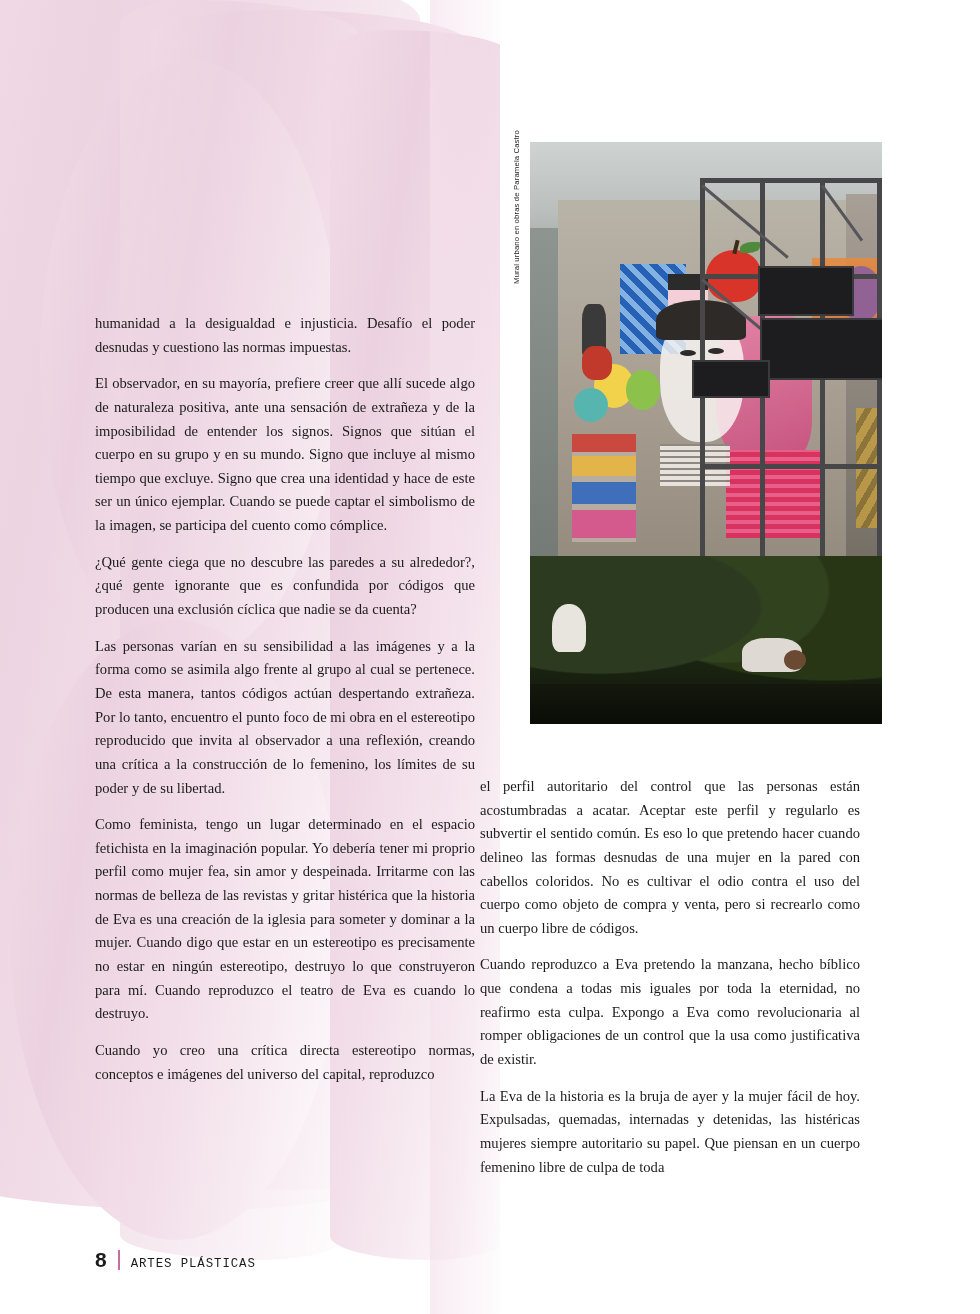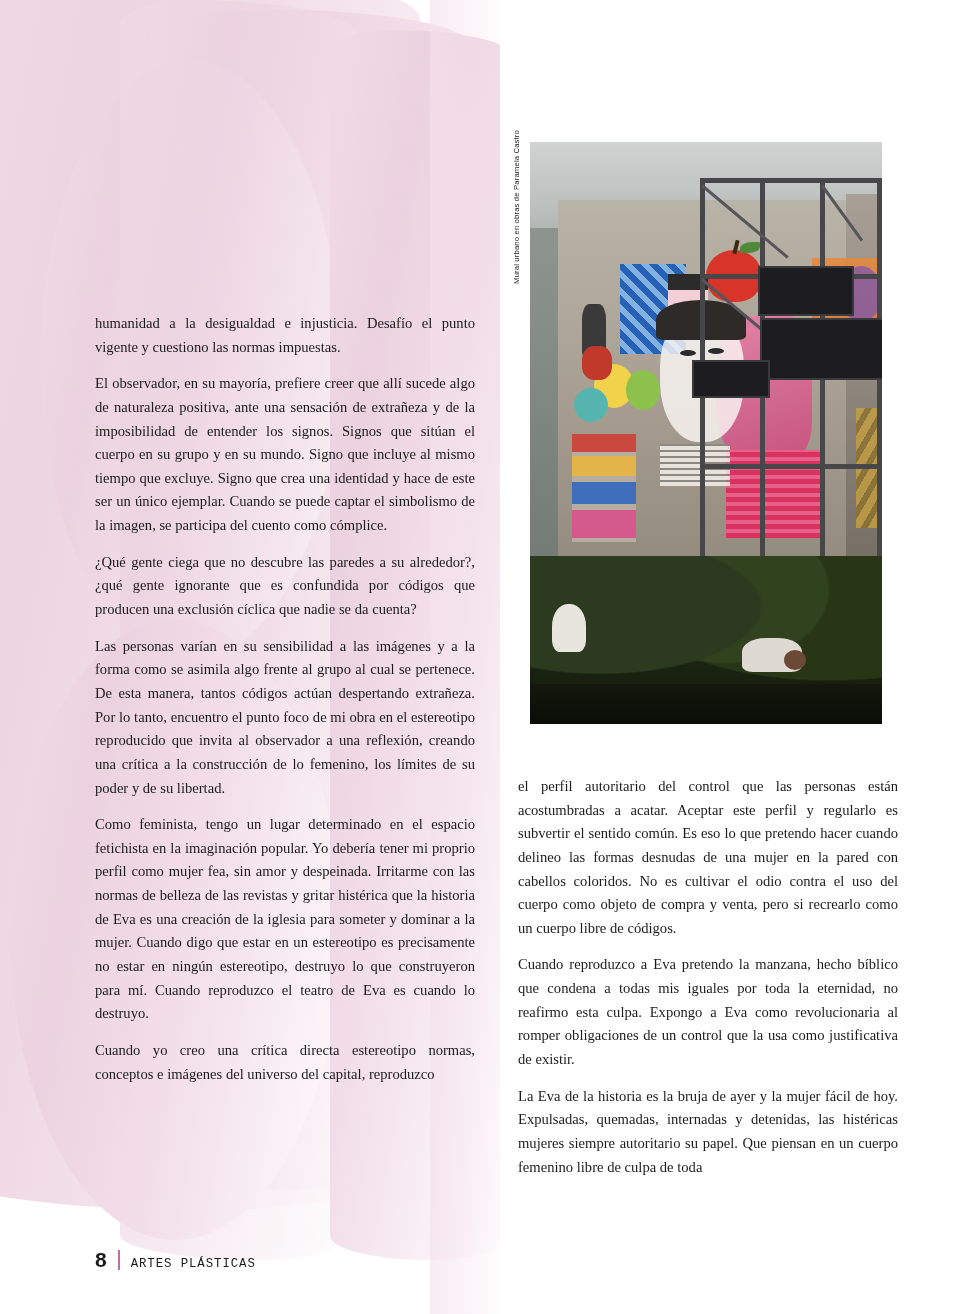--- a/index.html
+++ b/index.html
@@ -105,21 +105,21 @@
   }
   .col p {
     margin: 0 0 13px 0;
   }
   .col-left {
     left: 95px;
     top: 312px;
     width: 380px;
   }
   .col-right {
-    left: 518px;
+    left: 480px;
     top: 775px;
     width: 380px;
   }
 
   
   .photo-wrap {
     position: absolute;
     left: 530px;
     top: 142px;
     width: 352px;
@@ -411,21 +411,21 @@
     </div>
     <div class="ph-ground"></div>
   </div>
 </div>
 
 <div class="caption-holder">
   <div class="caption-rot">Mural urbano en obras de Paramela Castro</div>
 </div>
 
 <div class="col col-left">
-  <p>humanidad a la desigualdad e injusticia. Desafío el punto vigente y cuestiono las normas impuestas.</p>
+  <p>humanidad a la desigualdad e injusticia. Desafío el poder desnudas y cuestiono las normas impuestas.</p>
   <p>El observador, en su mayoría, prefiere creer que allí sucede algo de naturaleza positiva, ante una sensación de extrañeza y de la imposibilidad de entender los signos. Signos que sitúan el cuerpo en su grupo y en su mundo. Signo que incluye al mismo tiempo que excluye. Signo que crea una identidad y hace de este ser un único ejemplar. Cuando se puede captar el simbolismo de la imagen, se participa del cuento como cómplice.</p>
   <p>¿Qué gente ciega que no descubre las paredes a su alrededor?, ¿qué gente ignorante que es confundida por códigos que producen una exclusión cíclica que nadie se da cuenta?</p>
   <p>Las personas varían en su sensibilidad a las imágenes y a la forma como se asimila algo frente al grupo al cual se pertenece. De esta manera, tantos códigos actúan despertando extrañeza. Por lo tanto, encuentro el punto foco de mi obra en el estereotipo reproducido que invita al observador a una reflexión, creando una crítica a la construcción de lo femenino, los límites de su poder y de su libertad.</p>
   <p>Como feminista, tengo un lugar determinado en el espacio fetichista en la imaginación popular. Yo debería tener mi proprio perfil como mujer fea, sin amor y despeinada. Irritarme con las normas de belleza de las revistas y gritar histérica que la historia de Eva es una creación de la iglesia para someter y dominar a la mujer. Cuando digo que estar en un estereotipo es precisamente no estar en ningún estereotipo, destruyo lo que construyeron para mí. Cuando reproduzco el teatro de Eva es cuando lo destruyo.</p>
   <p>Cuando yo creo una crítica directa estereotipo normas, conceptos e imágenes del universo del capital, reproduzco</p>
 </div>
 
 <div class="col col-right">
   <p>el perfil autoritario del control  que las personas están acostumbradas a acatar. Aceptar este perfil y regularlo es subvertir el sentido común. Es eso lo que pretendo hacer cuando delineo las formas desnudas de una mujer en la pared con cabellos coloridos. No es cultivar el odio contra el uso del cuerpo como objeto de compra y venta, pero si recrearlo como un cuerpo libre de códigos.</p>
   <p>Cuando reproduzco a Eva pretendo la manzana, hecho bíblico que condena a todas mis iguales por toda la eternidad, no reafirmo esta culpa. Expongo a Eva como revolucionaria al romper obligaciones de un control que la usa como justificativa de existir.</p>

